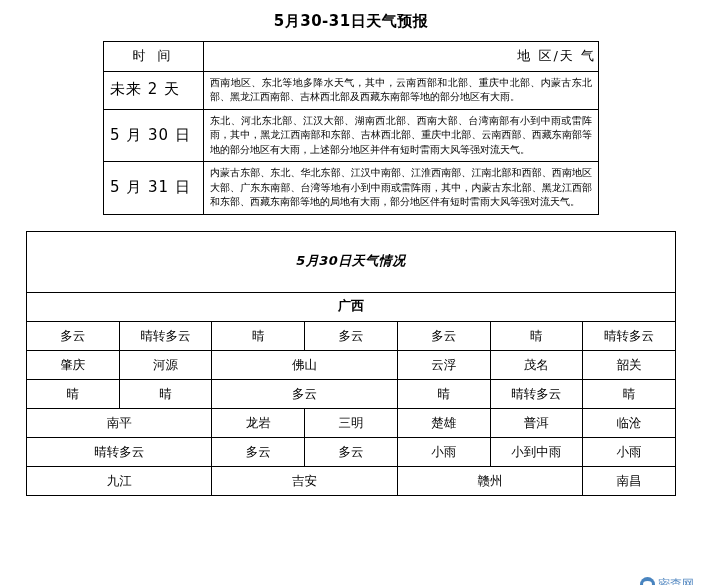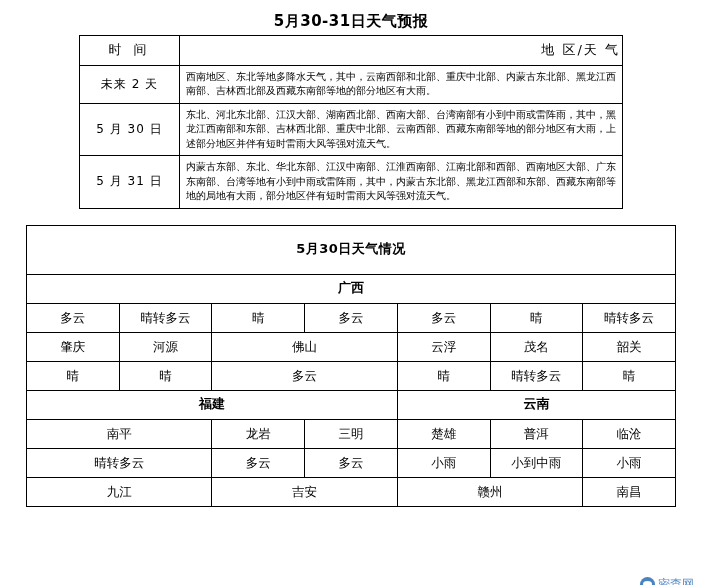--- a/index.html
+++ b/index.html
@@ -19,27 +19,27 @@
     position: relative;
     width: 702px;
     height: 585px;
   }
   .doc-title {
     text-align: center;
     font-size: 15px;
     font-weight: bold;
     letter-spacing: 0.5px;
     margin-top: 12px;
-    margin-bottom: 4px;
+    margin-bottom: 10px;
   }
 
   
   table.fc {
     border-collapse: collapse;
-    width: 544px;
+    width: 496px;
     margin: 0 auto;
     table-layout: fixed;
   }
   table.fc td {
     border: 1px solid #000000;
     font-size: 10px;
     line-height: 1.45;
     padding: 4px 6px;
     vertical-align: middle;
   }
@@ -49,23 +49,23 @@
     letter-spacing: 4px;
     padding: 5px 2px;
   }
   table.fc td.hcell2 {
     text-align: right;
     font-size: 13px;
     letter-spacing: 2px;
     padding: 5px 2px;
   }
   table.fc td.label {
-    text-align: center;
+    text-align: left;
     width: 96px;
-    font-size: 12px;
+    font-size: 15px;
     letter-spacing: 1px;
   }
   table.fc td.body {
     text-align: justify;
     text-align-last: left;
     text-justify: inter-ideograph;
   }
 
   
   table.cond {
@@ -83,21 +83,22 @@
     line-height: 1.3;
   }
   table.cond td.section {
     font-weight: bold;
     font-size: 13px;
   }
   table.cond td.caption {
     font-weight: bold;
     font-size: 13px;
     letter-spacing: 0.5px;
-    padding: 14px 2px;
+    padding: 20px 2px;
+    font-style: italic;
   }
 
   
   .watermark {
     position: absolute;
     right: 8px;
     bottom: 4px;
     display: flex;
     align-items: center;
     gap: 3px;
@@ -198,24 +199,20 @@
       <tr>
         <td>晴</td>
         <td>晴</td>
         <td colspan="2">多云</td>
         <td>晴</td>
         <td>晴转多云</td>
         <td>晴</td>
       </tr>
 
       <tr>
-        <td class="section" colspan="4">福建</td>
-        <td class="section" colspan="3">云南</td>
-      </tr>
-      <tr>
         <td colspan="2">南平</td>
         <td>龙岩</td>
         <td>三明</td>
         <td>楚雄</td>
         <td>普洱</td>
         <td>临沧</td>
       </tr>
       <tr>
         <td colspan="2">晴转多云</td>
         <td>多云</td>

